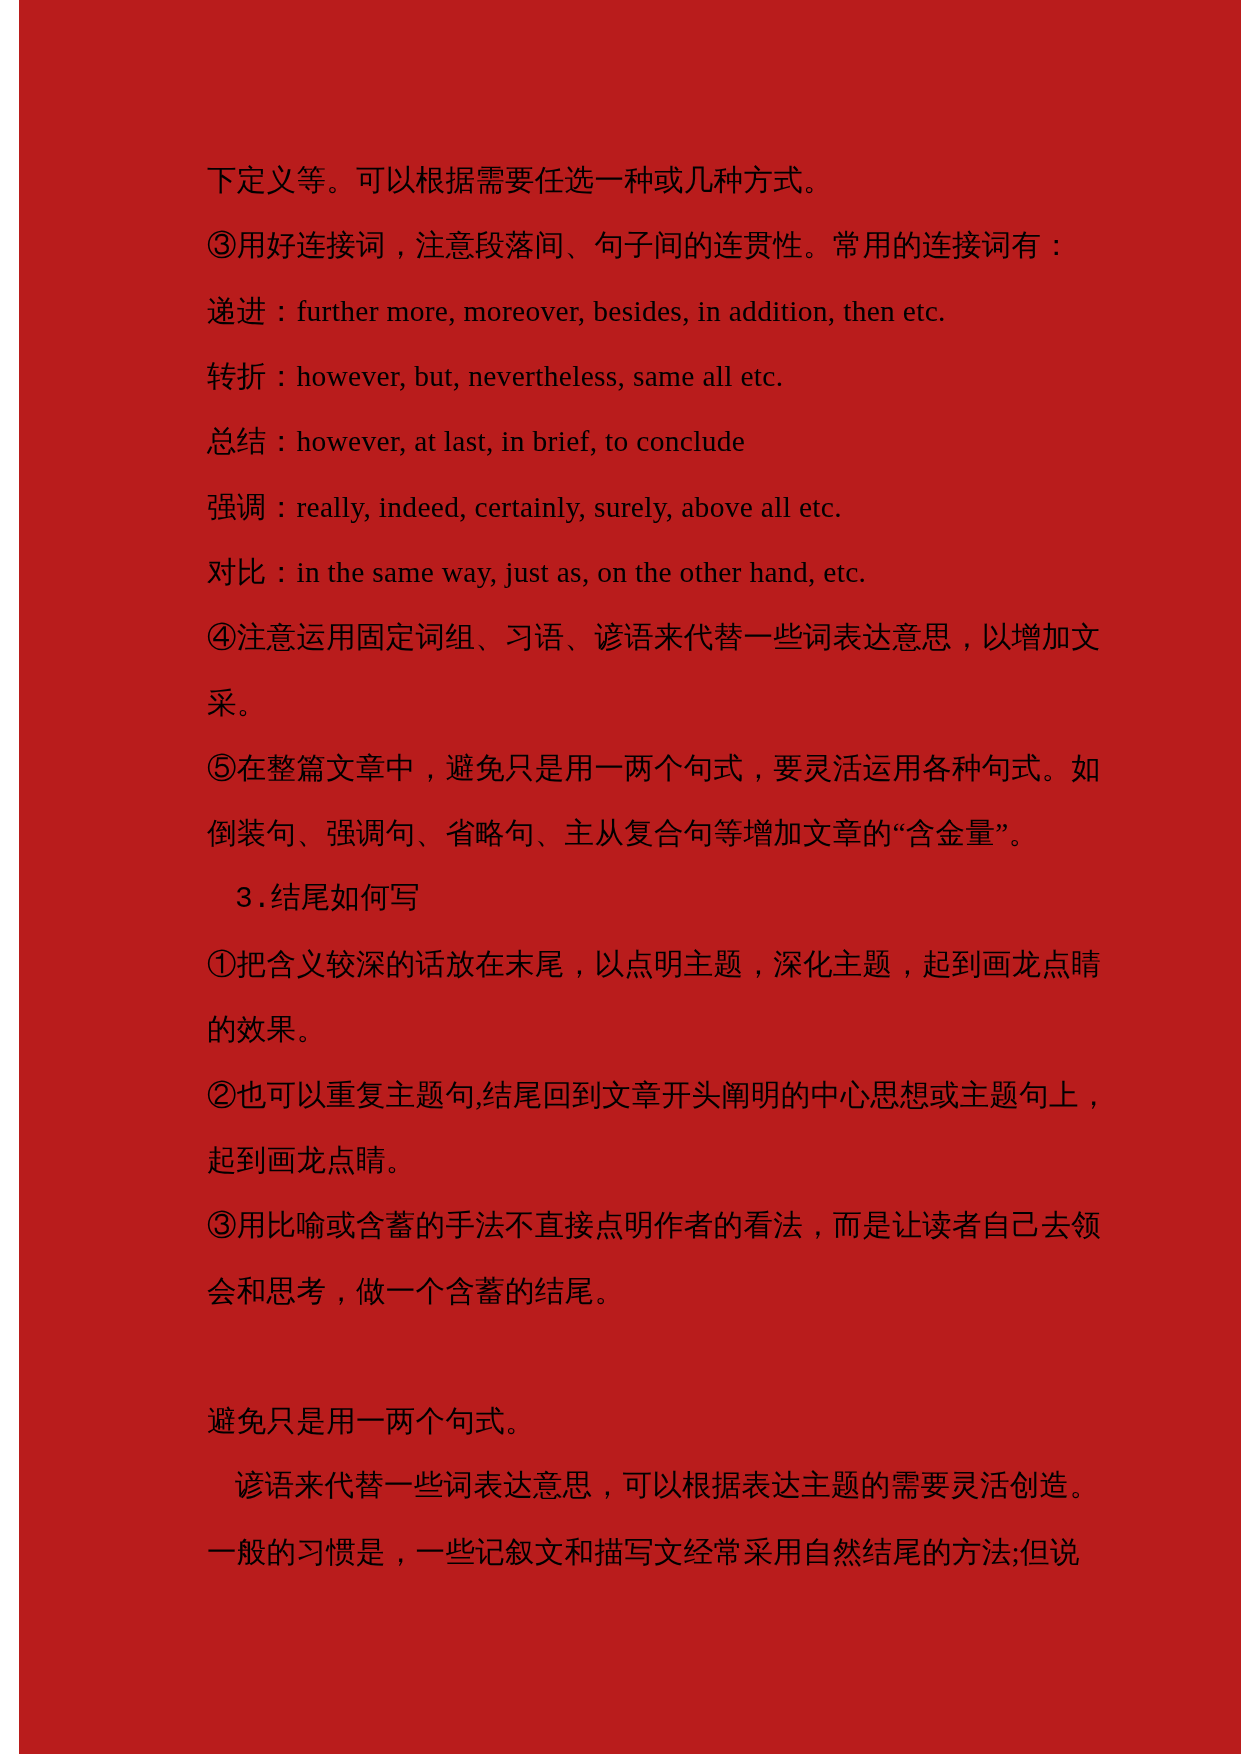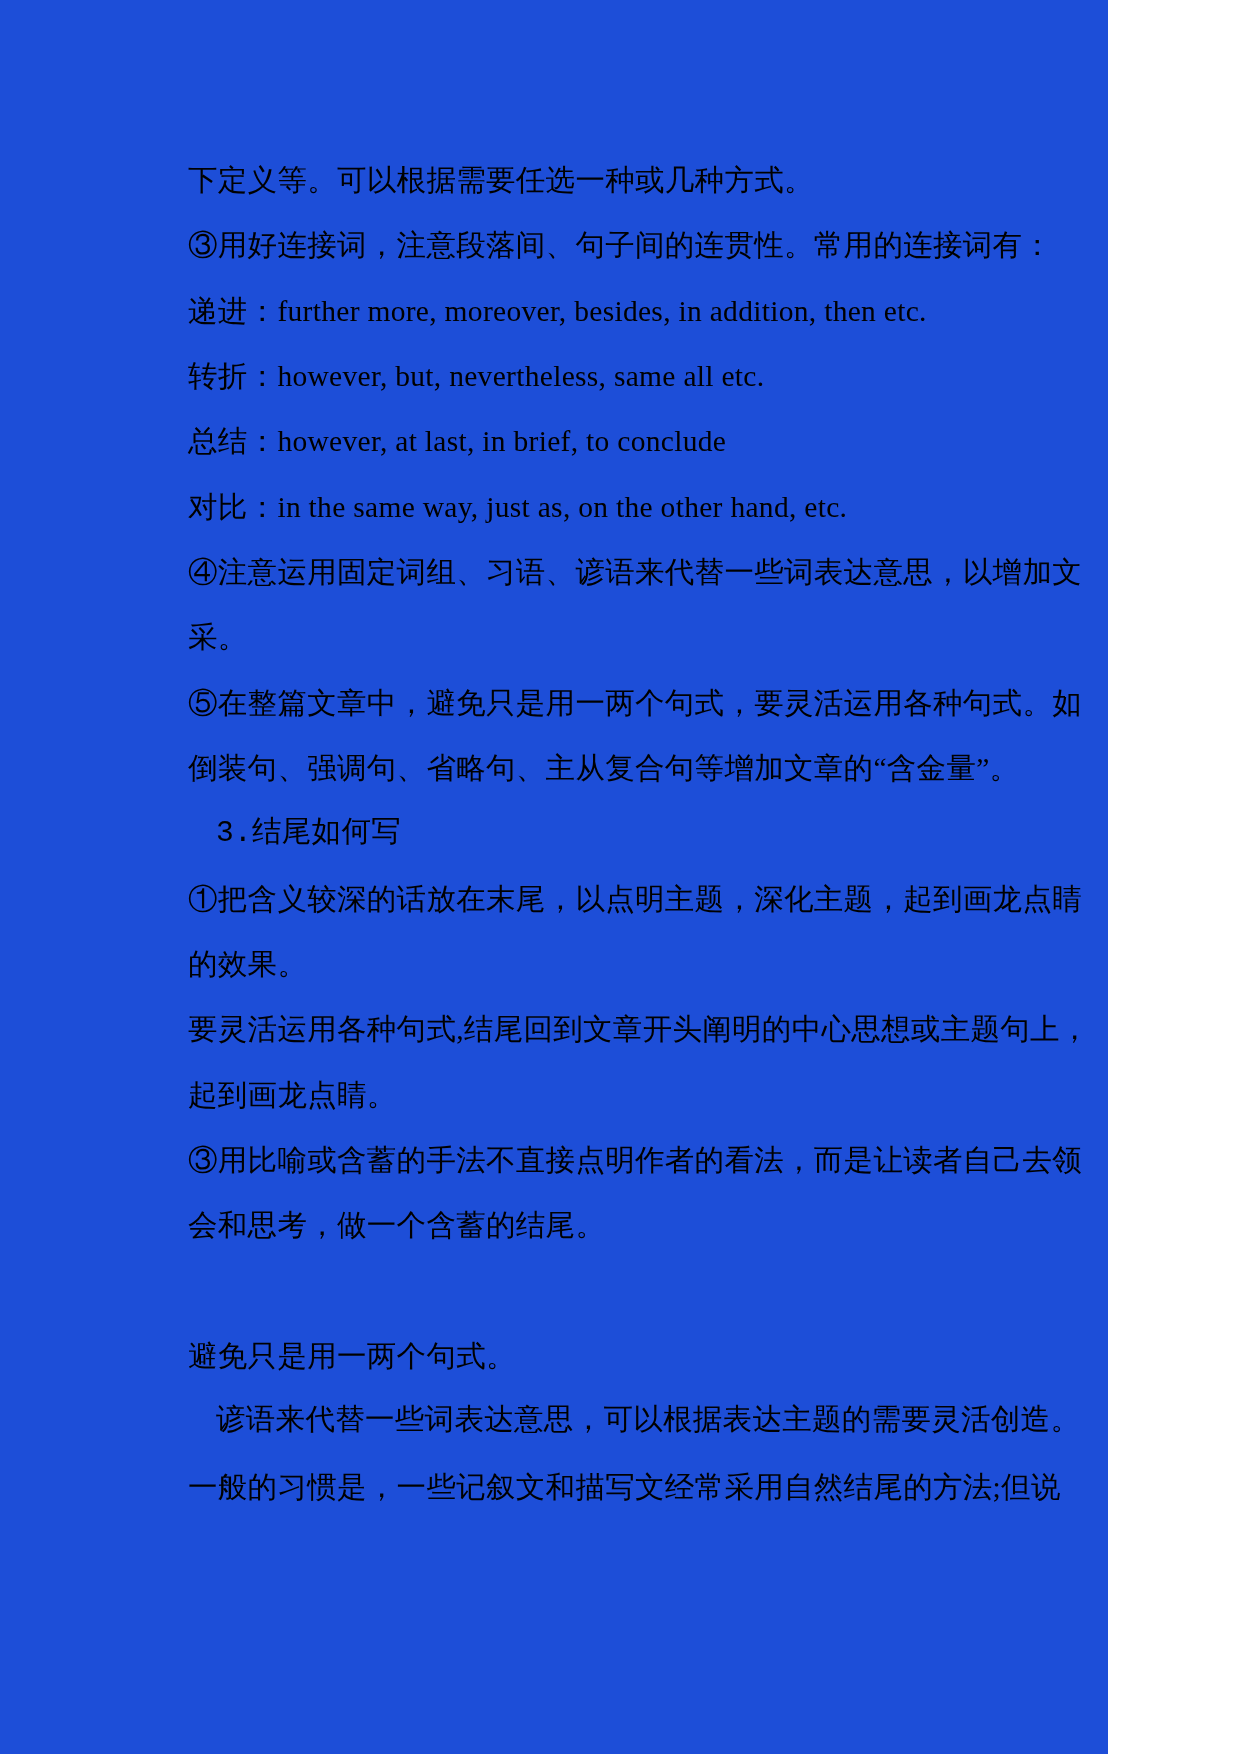--- a/index.html
+++ b/index.html
@@ -2,25 +2,26 @@
 <html lang="zh"><head>
 <meta charset="utf-8">
 <style>
   html, body {
     margin: 0;
     padding: 0;
     background: #ffffff;
   }
   .page {
     position: relative;
-    width: 1108px;
+    width: 1223px;
     height: 1754px;
-    background: #1d4ed8;
+    background: #b91c1c;
     overflow: hidden;
     font-family: "Liberation Serif", "DejaVu Serif", serif;
+    margin-left: 19px;
   }
   .text-block {
     position: absolute;
     left: 188px;
     top: 148px;
     width: 920px;
     color: #000000;
   }
   .line {
     height: 65.33px;
@@ -37,29 +38,30 @@
 </head>
 <body>
 
 <div class="page">
   <div class="text-block" style="color: rgb(0, 0, 0);">
       <div class="line">下定义等。可以根据需要任选一种或几种方式。</div>
       <div class="line">③用好连接词，注意段落间、句子间的连贯性。常用的连接词有：</div>
       <div class="line">递进：further more, moreover, besides, in addition, then etc.</div>
       <div class="line">转折：however, but, nevertheless, same all etc.</div>
       <div class="line">总结：however, at last, in brief, to conclude</div>
+      <div class="line">强调：really, indeed, certainly, surely, above all etc.</div>
       <div class="line">对比：in the same way, just as, on the other hand, etc.</div>
       <div class="line">④注意运用固定词组、习语、谚语来代替一些词表达意思，以增加文</div>
       <div class="line">采。</div>
       <div class="line">⑤在整篇文章中，避免只是用一两个句式，要灵活运用各种句式。如</div>
       <div class="line">倒装句、强调句、省略句、主从复合句等增加文章的“含金量”。</div>
       <div class="line indent">3.结尾如何写</div>
       <div class="line">①把含义较深的话放在末尾，以点明主题，深化主题，起到画龙点睛</div>
       <div class="line">的效果。</div>
-      <div class="line">要灵活运用各种句式,结尾回到文章开头阐明的中心思想或主题句上，</div>
+      <div class="line">②也可以重复主题句,结尾回到文章开头阐明的中心思想或主题句上，</div>
       <div class="line">起到画龙点睛。</div>
       <div class="line">③用比喻或含蓄的手法不直接点明作者的看法，而是让读者自己去领</div>
       <div class="line">会和思考，做一个含蓄的结尾。</div>
       <div class="line">&nbsp;</div>
       <div class="line">避免只是用一两个句式。</div>
       <div class="line indent">谚语来代替一些词表达意思，可以根据表达主题的需要灵活创造。</div>
       <div class="line">一般的习惯是，一些记叙文和描写文经常采用自然结尾的方法;但说</div>
     </div>
 </div>
 

